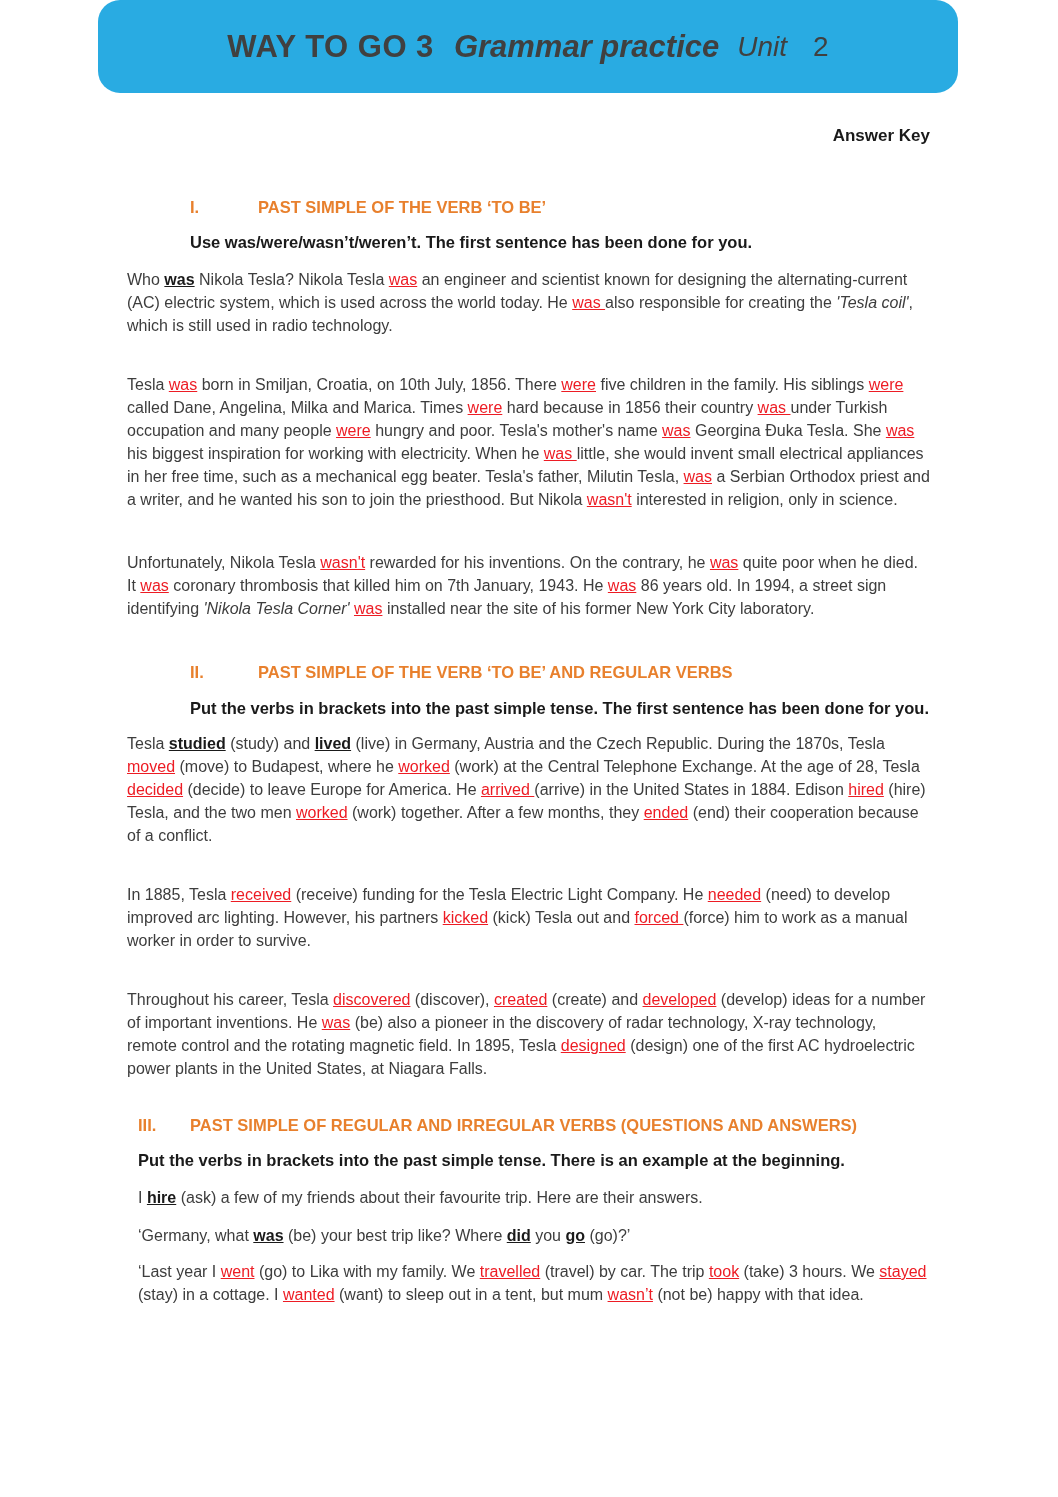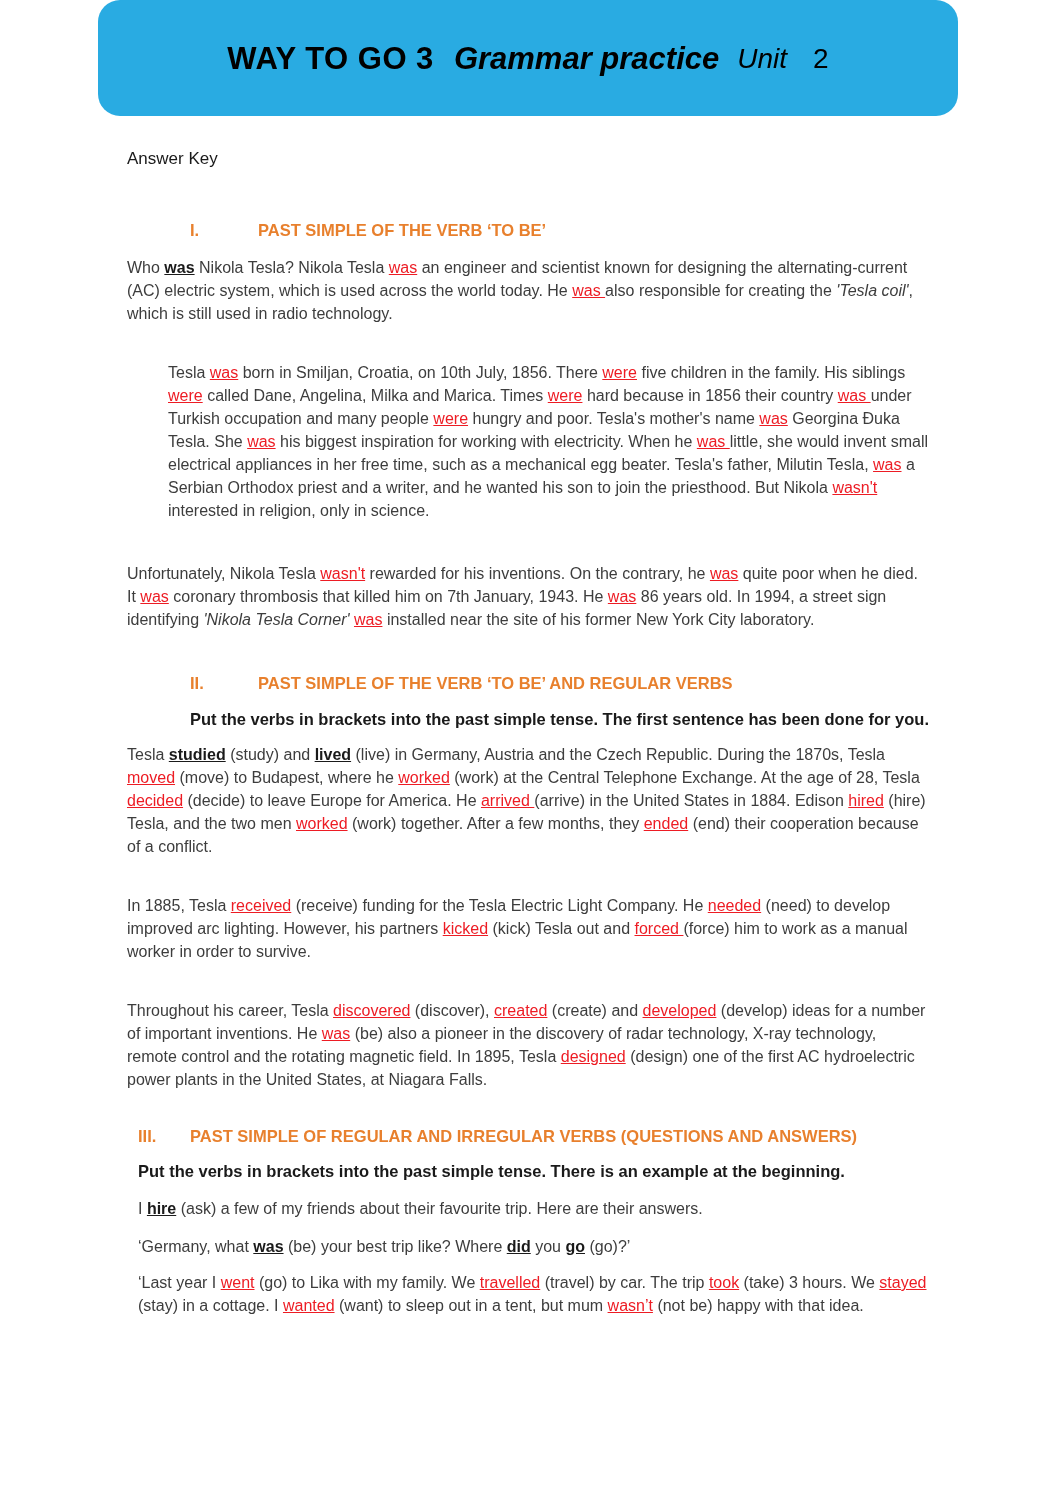--- a/index.html
+++ b/index.html
@@ -14,36 +14,36 @@
     position:relative;
     width:1058px;height:1497px;
     background:#ffffff;
     font-family:"Liberation Sans",sans-serif;
     font-size:16px;line-height:23px;
     color:var(--body);
     overflow:hidden;
   }
   .banner{
     margin-left:98px;
-    width:860px;height:116px;
+    width:860px;height:93px;
     background:var(--banner);
     border-radius:22px;
     display:flex;align-items:center;justify-content:center;
-    color:#000000;
+    color:#404040;
     white-space:nowrap;
   }
   .banner .series{font-size:31px;font-weight:bold;letter-spacing:.5px;}
   .banner .subtitle{font-size:31px;font-weight:bold;font-style:italic;margin-left:20px;}
   .banner .unit-label{font-size:28px;font-style:italic;font-weight:normal;margin-left:18px;}
   .banner .unit-number{font-size:28px;font-weight:normal;margin-left:26px;}
   .content{padding:0 128px 0 127px;}
   .answer-key{
     margin:31px 0 0 0;
-    text-align:left;
-    font-weight:normal;font-size:17px;line-height:23px;
+    text-align:right;
+    font-weight:bold;font-size:17px;line-height:23px;
     color:#1a1a1a;
   }
   .sec-heading{
     display:flex;
     color:var(--accent);
     font-weight:bold;font-size:16.5px;line-height:23px;
   }
   .sec-heading.lvl1{margin-left:63px;}
   .sec-heading.lvl1 .sec-num{width:68px;}
   .sec-heading.lvl3{margin-left:11px;}
@@ -54,21 +54,21 @@
     font-size:16.5px;line-height:23px;
   }
   .instruction.lvl3{margin-left:11px;}
   .para{margin:0;}
   .para .run.answer{color:var(--red);text-decoration:underline;}
   .para .run.example{color:var(--example);font-weight:bold;text-decoration:underline;}
   .para .run.italic{font-style:italic;}
   .s1-h{margin-top:49px;}
   .s1-i{margin-top:12px;}
   .s1-p1{margin-top:14px;}
-  .s1-p2{margin-top:36px;margin-left:41px;}
+  .s1-p2{margin-top:36px;}
   .s1-p3{margin-top:40px;}
   .s2-h{margin-top:41px;}
   .s2-i{margin-top:13px;}
   .s2-p1{margin-top:12px;}
   .s2-p2{margin-top:36px;}
   .s2-p3{margin-top:36px;}
   .s3-h{margin-top:34px;}
   .s3-i{margin-top:12px;}
   .s3-p1{margin-top:14px;}
   .s3-p2{margin-top:15px;}
@@ -88,20 +88,21 @@
   </div>
 
   <div class="content">
 
     <div class="answer-key">Answer Key</div>
 
     <div class="sec-heading lvl1 s1-h">
       <span class="sec-num">I.</span>
       <span class="sec-title">PAST SIMPLE OF THE VERB ‘TO BE’</span>
     </div>
+    <p class="instruction s1-i">Use was/were/wasn’t/weren’t. The first sentence has been done for you.</p>
     <p class="para s1-p1"><span class="run plain">Who </span><span class="run example">was</span><span class="run plain"> Nikola Tesla? Nikola Tesla </span><span class="run answer">was</span><span class="run plain"> an engineer and scientist known for designing the alternating-current (AC) electric system, which is used across the world today. He </span><span class="run answer">was </span><span class="run plain">also responsible for creating the </span><span class="run italic">'Tesla coil'</span><span class="run plain">, which is still used in radio technology.</span></p>
     <p class="para s1-p2"><span class="run plain">Tesla </span><span class="run answer">was</span><span class="run plain"> born in Smiljan, Croatia, on 10th July, 1856. There </span><span class="run answer">were</span><span class="run plain"> five children in the family. His siblings </span><span class="run answer">were</span><span class="run plain"> called Dane, Angelina, Milka and Marica. Times </span><span class="run answer">were</span><span class="run plain"> hard because in 1856 their country </span><span class="run answer">was </span><span class="run plain">under Turkish occupation and many people </span><span class="run answer">were</span><span class="run plain"> hungry and poor. Tesla's mother's name </span><span class="run answer">was</span><span class="run plain"> Georgina Đuka Tesla. She </span><span class="run answer">was</span><span class="run plain"> his biggest inspiration for working with electricity. When he </span><span class="run answer">was </span><span class="run plain">little, she would invent small electrical appliances in her free time, such as a mechanical egg beater. Tesla's father, Milutin Tesla, </span><span class="run answer">was</span><span class="run plain"> a Serbian Orthodox priest and a writer, and he wanted his son to join the priesthood. But Nikola </span><span class="run answer">wasn't</span><span class="run plain"> interested in religion, only in science.</span></p>
     <p class="para s1-p3"><span class="run plain">Unfortunately, Nikola Tesla </span><span class="run answer">wasn't</span><span class="run plain"> rewarded for his inventions. On the contrary, he </span><span class="run answer">was</span><span class="run plain"> quite poor when he died. It </span><span class="run answer">was</span><span class="run plain"> coronary thrombosis that killed him on 7th January, 1943. He </span><span class="run answer">was</span><span class="run plain"> 86 years old. In 1994, a street sign identifying </span><span class="run italic">'Nikola Tesla Corner'</span><span class="run plain"> </span><span class="run answer">was</span><span class="run plain"> installed near the site of his former New York City laboratory.</span></p>
 
     <div class="sec-heading lvl1 s2-h">
       <span class="sec-num">II.</span>
       <span class="sec-title">PAST SIMPLE OF THE VERB ‘TO BE’ AND REGULAR VERBS</span>
     </div>
     <p class="instruction s2-i">Put the verbs in brackets into the past simple tense. The first sentence has been done for you.</p>
     <p class="para s2-p1"><span class="run plain">Tesla </span><span class="run example">studied</span><span class="run plain"> (study) and </span><span class="run example">lived</span><span class="run plain"> (live) in Germany, Austria and the Czech Republic. During the 1870s, Tesla </span><span class="run answer">moved</span><span class="run plain"> (move) to Budapest, where he </span><span class="run answer">worked</span><span class="run plain"> (work) at the Central Telephone Exchange. At the age of 28, Tesla </span><span class="run answer">decided</span><span class="run plain"> (decide) to leave Europe for America. He </span><span class="run answer">arrived </span><span class="run plain">(arrive) in the United States in 1884. Edison </span><span class="run answer">hired</span><span class="run plain"> (hire)  Tesla, and the two men </span><span class="run answer">worked</span><span class="run plain"> (work) together. After a few months, they </span><span class="run answer">ended</span><span class="run plain"> (end) their cooperation because of a conflict.</span></p>

